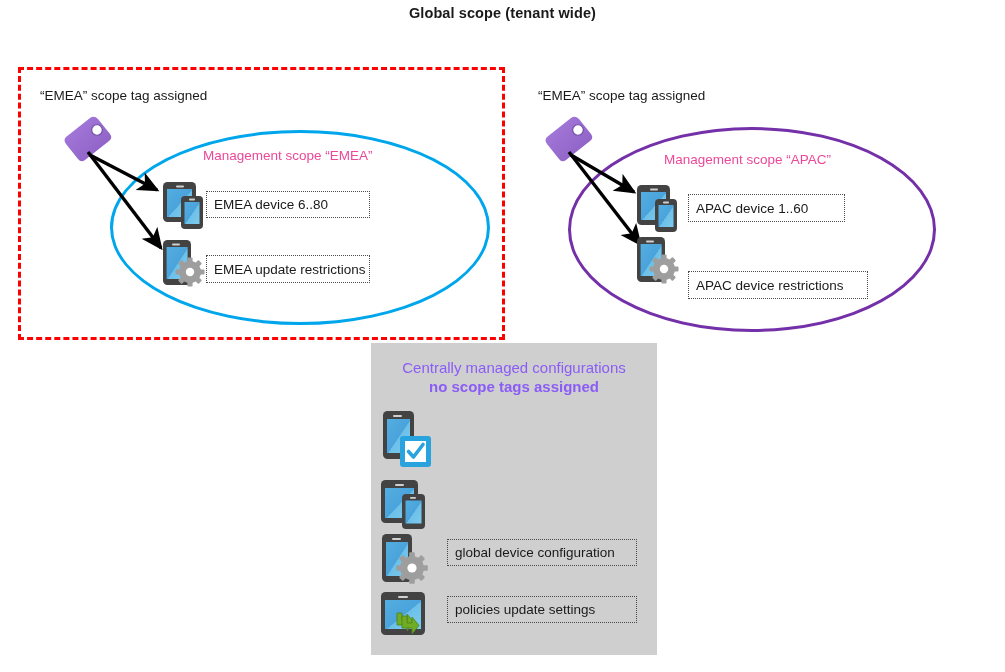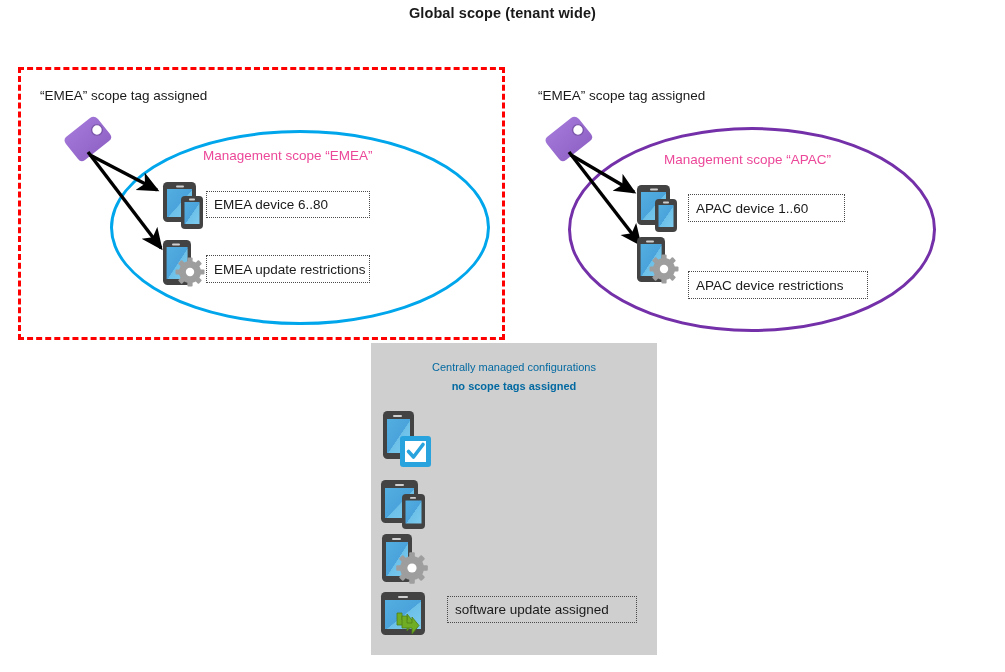--- a/index.html
+++ b/index.html
@@ -91,23 +91,23 @@
   
   #central-panel {
     left: 371px; top: 343px;
     width: 286px; height: 312px;
     background: #cfcfcf;
   }
   #central-title {
     left: 371px; top: 358px;
     width: 286px;
     text-align: center;
-    font-size: 11px;
+    font-size: 15px;
     line-height: 19px;
-    color: #0369a1;
+    color: #8b5cf6;
   }
   #central-title .bold { font-weight: bold; }
 
   .central-row-box { left: 447px; width: 190px; height: 27px; }
   #row-box-0 { top: 426px; }
   #row-box-1 { top: 483px; }
   #row-box-2 { top: 539px; }
   #row-box-3 { top: 596px; }
 
   
@@ -140,21 +140,22 @@
 
   <div class="abs dotted-box" id="apac-devices-box">APAC device 1..60</div>
   <div class="abs dotted-box" id="apac-restrictions-box">APAC device restrictions</div>
 
   <div class="abs" id="central-panel"></div>
   <div class="abs" id="central-title">
     <span>Centrally managed configurations</span><br>
     <span class="bold">no scope tags assigned</span>
   </div>
 
-  <div class="abs dotted-box central-row-box" id="row-box-3">software update assigned</div>
+  <div class="abs dotted-box central-row-box" id="row-box-2">global device configuration</div>
+  <div class="abs dotted-box central-row-box" id="row-box-3">policies update settings</div>
 
   <svg class="abs" id="overlay" viewBox="0 0 1005 672">
     <defs>
       <linearGradient id="tagGrad" x1="0" y1="0" x2="1" y2="1">
         <stop offset="0%" stop-color="#a87ede"></stop>
         <stop offset="100%" stop-color="#8a5bc0"></stop>
       </linearGradient>
       <linearGradient id="scrGrad" x1="0" y1="0" x2="1" y2="1">
         <stop offset="0%" stop-color="#53aee0"></stop>
         <stop offset="52%" stop-color="#4aa3db"></stop>

